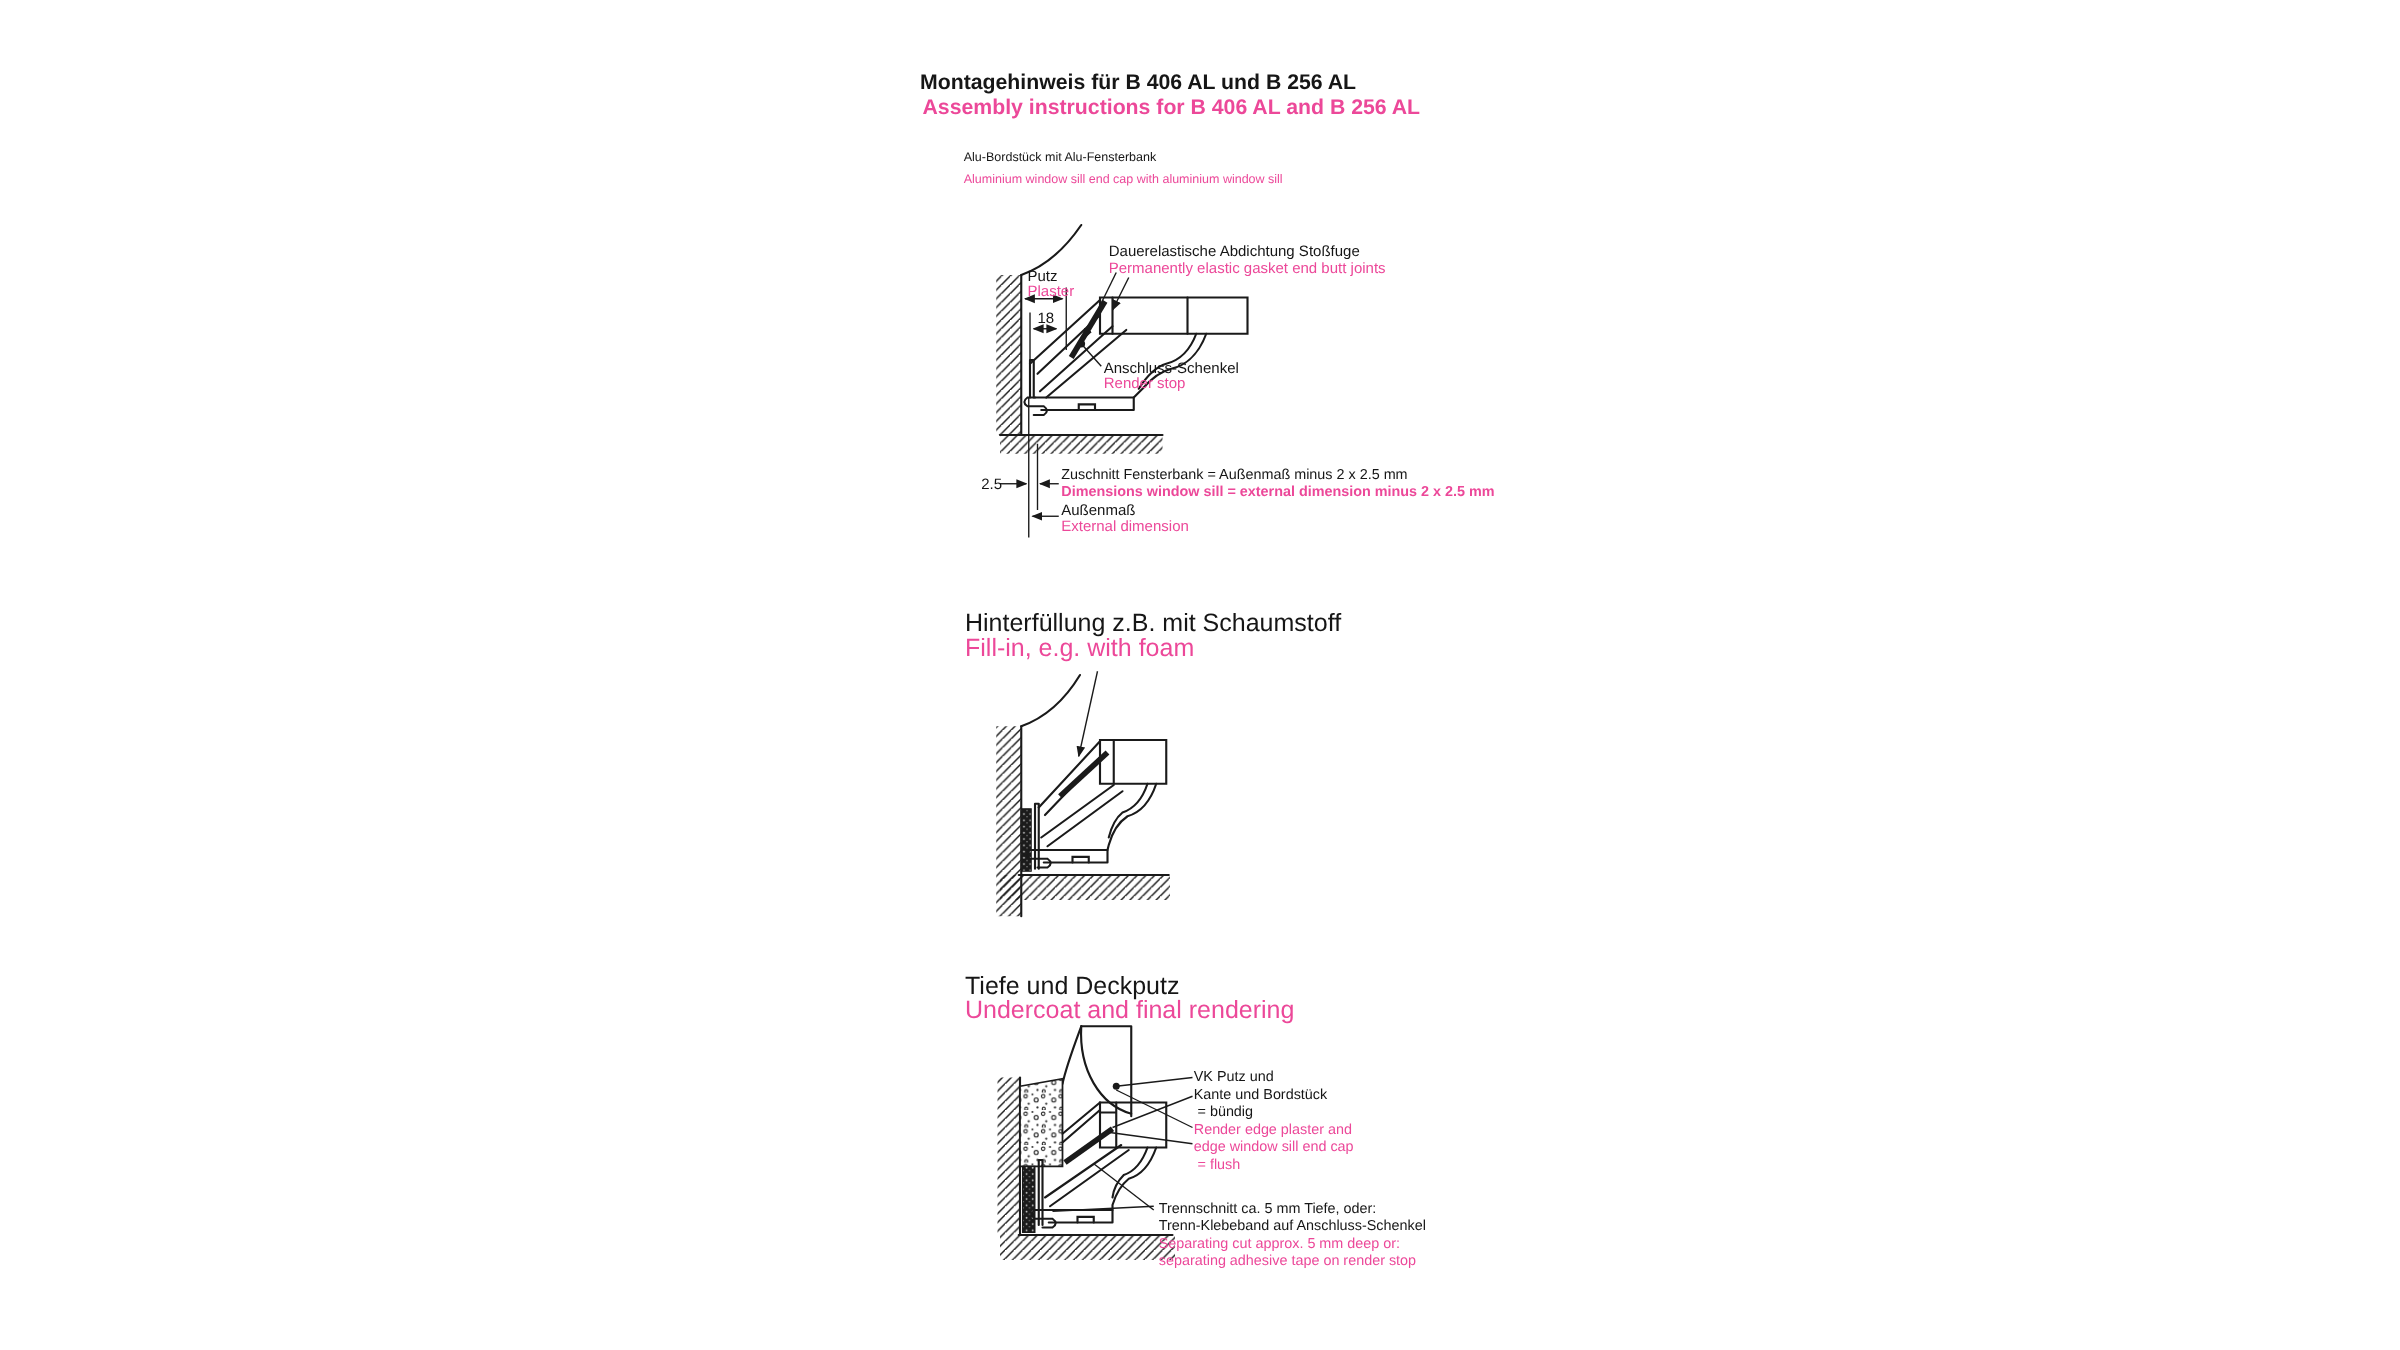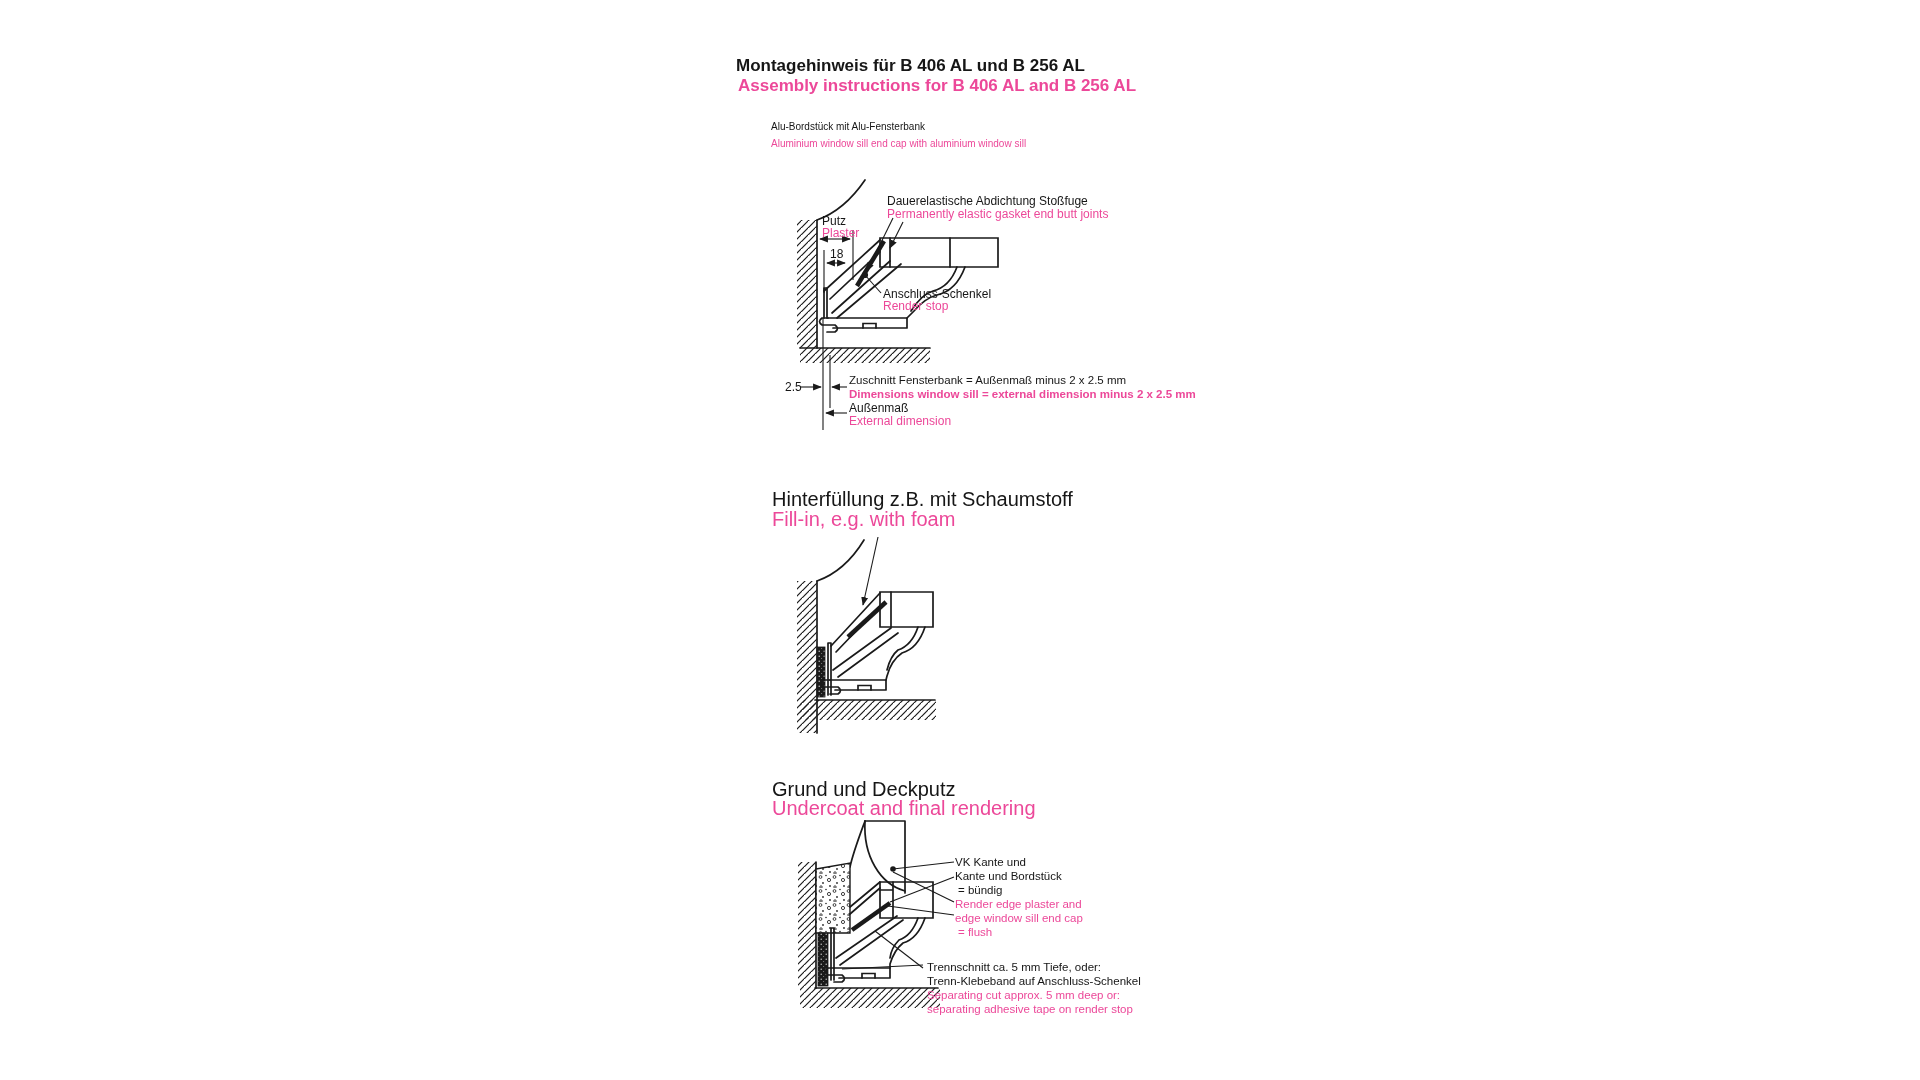--- a/index.html
+++ b/index.html
@@ -139,21 +139,21 @@
       <path d="M70,155 v-4.5 h13 v4.5"></path>
       <path d="M92,57 H145 V92 H92 Z"></path>
       <path d="M103,57 V92"></path>
       <path d="M137,92 C131,110 121,116 114,118 C108,122 102,130 99,141 L98,145"></path>
       <path d="M130,92 C125,107 116,113 110,115 C105,119 101,127 99,135"></path>
     </g>
     <path class="thick" d="M60,102 L98,67"></path>
     <line class="thin" x1="90" y1="2" x2="75" y2="70" marker-end="url(#arr)"></line>
   </svg>
 
-  <div class="abs h-big ink" style="left:772px;top:779px;">Grund und Deckputz</div>
+  <div class="abs h-big ink" style="left:772px;top:779px;">Tiefe und Deckputz</div>
   <div class="abs h-big muted" style="left:772px;top:798px;">Undercoat and final rendering</div>
 
   <svg style="left:790px;top:818px;" width="166" height="216" viewBox="0 0 166 216">
     <g>
       <rect x="8" y="44" width="18" height="126" fill="url(#hatch)"></rect>
       <rect x="10" y="170" width="140" height="20" fill="url(#hatch)"></rect>
     </g>
     <g class="ln">
       <path d="M26,44 V170"></path>
       <path d="M25,170 H148"></path>
@@ -182,21 +182,21 @@
     <g class="thin">
       <path d="M103,51 L164,44"></path>
       <path d="M103,54 L164,84"></path>
       <path d="M100,84 L164,59"></path>
       <path d="M98,88 L164,97"></path>
       <path d="M52,151 L133,147"></path>
       <path d="M85,113 L133,150"></path>
     </g>
   </svg>
 
-  <div class="abs lbl14 ink" style="left:955px;top:855px;">VK Kante und</div>
+  <div class="abs lbl14 ink" style="left:955px;top:855px;">VK Putz und</div>
   <div class="abs lbl14 ink" style="left:955px;top:869px;">Kante und Bordstück</div>
   <div class="abs lbl14 ink" style="left:958px;top:883px;">= bündig</div>
   <div class="abs lbl14 muted" style="left:955px;top:897px;">Render edge plaster and</div>
   <div class="abs lbl14 muted" style="left:955px;top:911px;">edge window sill end cap</div>
   <div class="abs lbl14 muted" style="left:958px;top:925px;">= flush</div>
   <div class="abs lbl14 ink" style="left:927px;top:960px;text-align:center;">Trennschnitt ca. 5 mm Tiefe, oder:</div>
   <div class="abs lbl14 ink" style="left:927px;top:974px;">Trenn-Klebeband auf Anschluss-Schenkel</div>
   <div class="abs lbl14 muted" style="left:927px;top:988px;">Separating cut approx. 5 mm deep or:</div>
   <div class="abs lbl14 muted" style="left:927px;top:1002px;">separating adhesive tape on render stop</div>
 

